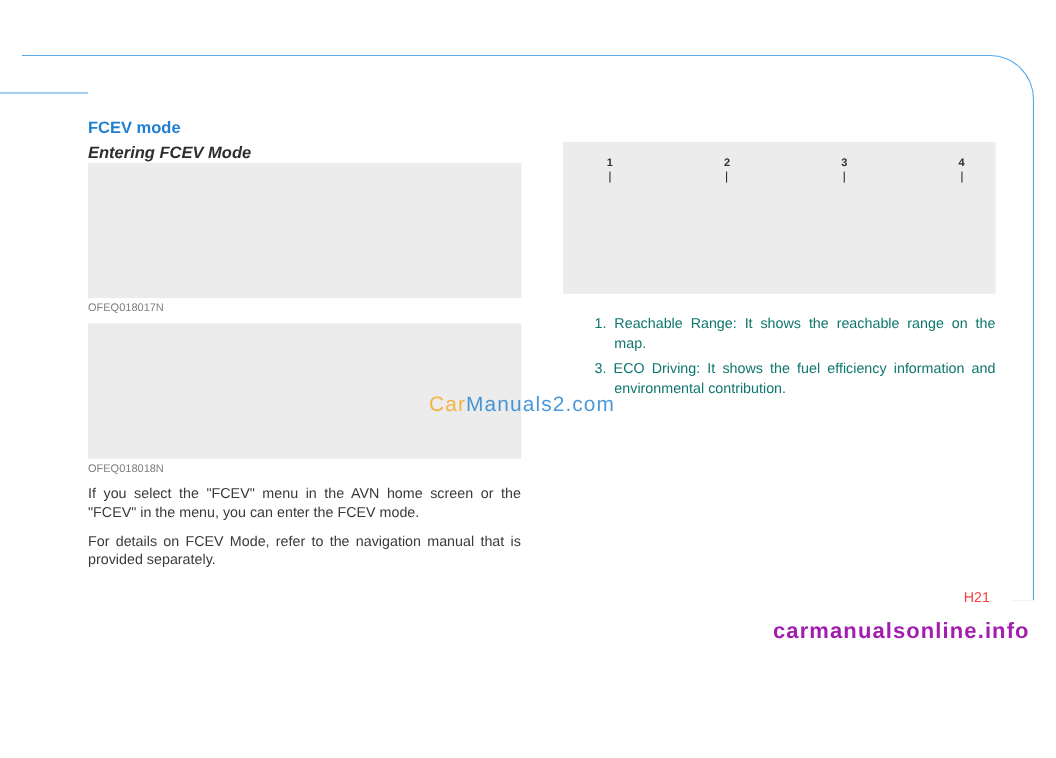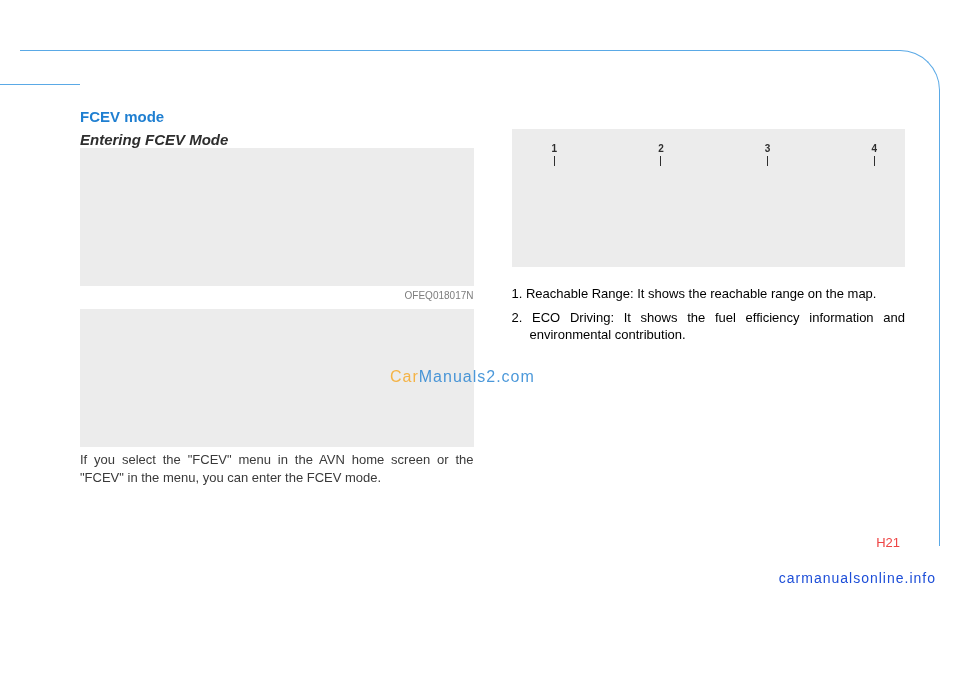--- a/index.html
+++ b/index.html
@@ -49,21 +49,20 @@
   .img-box {
     position: relative;
     width: 100%;
     height: 138px;
     background: #ececec;
     margin-bottom: 4px;
   }
   .img-caption {
     font-size: 10px;
     color: #7d7d7d;
-    text-align: right;
     margin-bottom: 8px;
   }
   .markers {
     position: absolute;
     top: 14px;
     left: 40px;
     right: 28px;
     display: flex;
     justify-content: space-between;
   }
@@ -87,40 +86,42 @@
     list-style: none;
     counter-reset: li;
   }
   ol.menu-list li {
     font-size: 13px;
     line-height: 1.35;
     text-align: justify;
     margin-bottom: 6px;
     padding-left: 18px;
     text-indent: -18px;
-    color: #000000;
+    color: #0f766e;
+    margin-left: 29px;
   }
   .watermark-mid {
     position: absolute;
-    top: 368px;
+    top: 358px;
     left: 390px;
     color: #1f7fd1;
-    font-size: 16px;
+    font-size: 19px;
     letter-spacing: 1px;
     opacity: 0.8;
     pointer-events: none;
   }
   .watermark-mid .c { color: #f7a51c; }
   .watermark-footer {
     position: absolute;
     right: 24px;
     bottom: 10px;
-    font-size: 14px;
-    color: #1d4ed8;
+    font-size: 20px;
+    color: #a21caf;
     letter-spacing: 1px;
+    font-weight: bold;
   }
   .page-number {
     position: absolute;
     right: 60px;
     bottom: 46px;
     font-size: 13px;
     color: #ef4444;
     margin-left: 36px;
   }
 </style>
@@ -134,22 +135,24 @@
   <div class="content">
 
     <div class="col">
       <div class="section-title">FCEV mode</div>
       <div class="sub-title">Entering FCEV Mode</div>
 
       <div class="img-box"></div>
       <div class="img-caption">OFEQ018017N</div>
 
       <div class="img-box"></div>
+      <div class="img-caption">OFEQ018018N</div>
 
       <div class="body-text">If you select the "FCEV" menu in the AVN home screen or the "FCEV" in the menu, you can enter the FCEV mode.</div>
+      <div class="body-text">For details on FCEV Mode, refer to the navigation manual that is provided separately.</div>
     </div>
 
     <div class="col">
       <div style="height:21px"></div>
 
       <div class="img-box">
         <div class="markers">
           <div class="marker">
               <span>1</span>
               <span class="tick"></span>
@@ -166,21 +169,21 @@
               <span>4</span>
               <span class="tick"></span>
             </div>
         </div>
       </div>
 
       <div style="height:14px"></div>
 
       <ol class="menu-list">
         <li>1. Reachable Range: It shows the reachable range on the map.</li>
-        <li>2. ECO Driving: It shows the fuel efficiency information and environmental contribution.</li>
+        <li>3. ECO Driving: It shows the fuel efficiency information and environmental contribution.</li>
       </ol>
     </div>
 
   </div>
 
   <div class="watermark-mid">
     <span class="c">Car</span><span>Manuals2.com</span>
   </div>
 
   <div class="page-number">H21</div>

